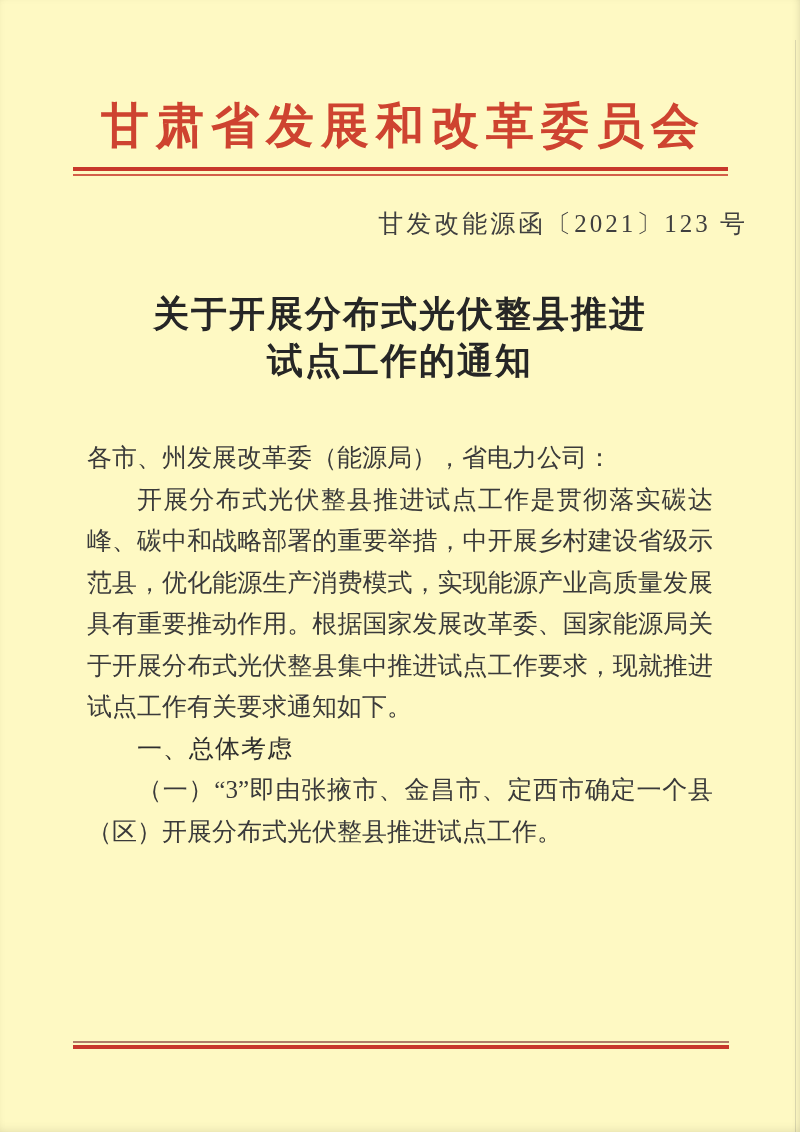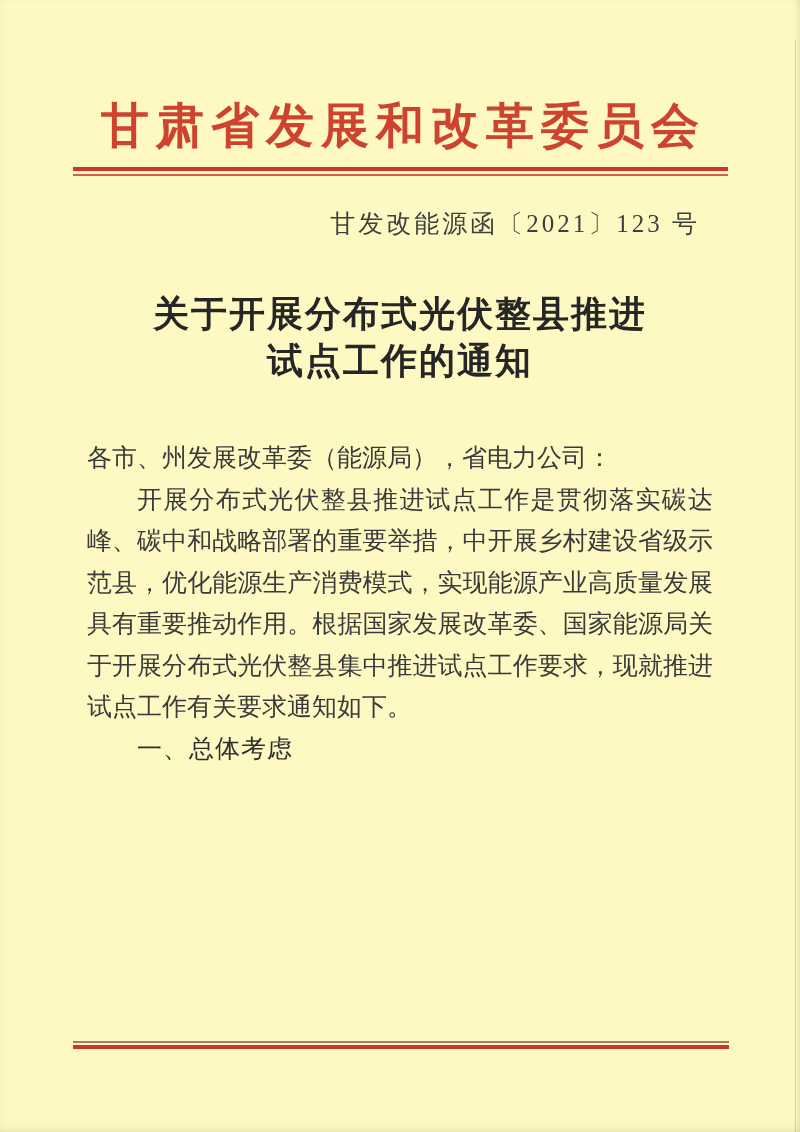--- a/index.html
+++ b/index.html
@@ -42,21 +42,21 @@
     line-height: 58px;
     white-space: nowrap;
   }
   .rule-top { margin: 12px 72px 0 73px; }
   .rule-top .thick { height: 4px; background: var(--rule-red, #c8382b); }
   .rule-top .thin  { height: 2px; background: var(--rule-red, #c8382b); opacity: .8; margin-top: 3px; }
 
   .doc-number {
     margin-top: 31px;
     text-align: right;
-    padding-right: 100px;
+    padding-right: 52px;
     font-size: 25px;
     line-height: 34px;
     color: #3f3f3f;
     letter-spacing: 3px;
   }
 
   .doc-title {
     margin: 50px 0 16px;
     text-align: center;
     font-size: 36px;
@@ -105,20 +105,21 @@
 
   <h1 class="doc-title">
     <span class="title-line">关于开展分布式光伏整县推进</span>
     <span class="title-line">试点工作的通知</span>
   </h1>
 
   <div class="body-text">
     <p>各市、州发展改革委（能源局），省电力公司：</p>
     <p class="para">开展分布式光伏整县推进试点工作是贯彻落实碳达峰、碳中和战略部署的重要举措，中开展乡村建设省级示范县，优化能源生产消费模式，实现能源产业高质量发展具有重要推动作用。根据国家发展改革委、国家能源局关于开展分布式光伏整县集中推进试点工作要求，现就推进试点工作有关要求通知如下。</p>
     <p class="section-heading">一、总体考虑</p>
+    <p class="para">（一）“3”即由张掖市、金昌市、定西市确定一个县（区）开展分布式光伏整县推进试点工作。</p>
   </div>
 
   <div class="rule-bottom">
     <div class="thin"></div>
     <div class="thick"></div>
   </div>
 
   <div class="edge-line-right"></div>
 </div>
 

